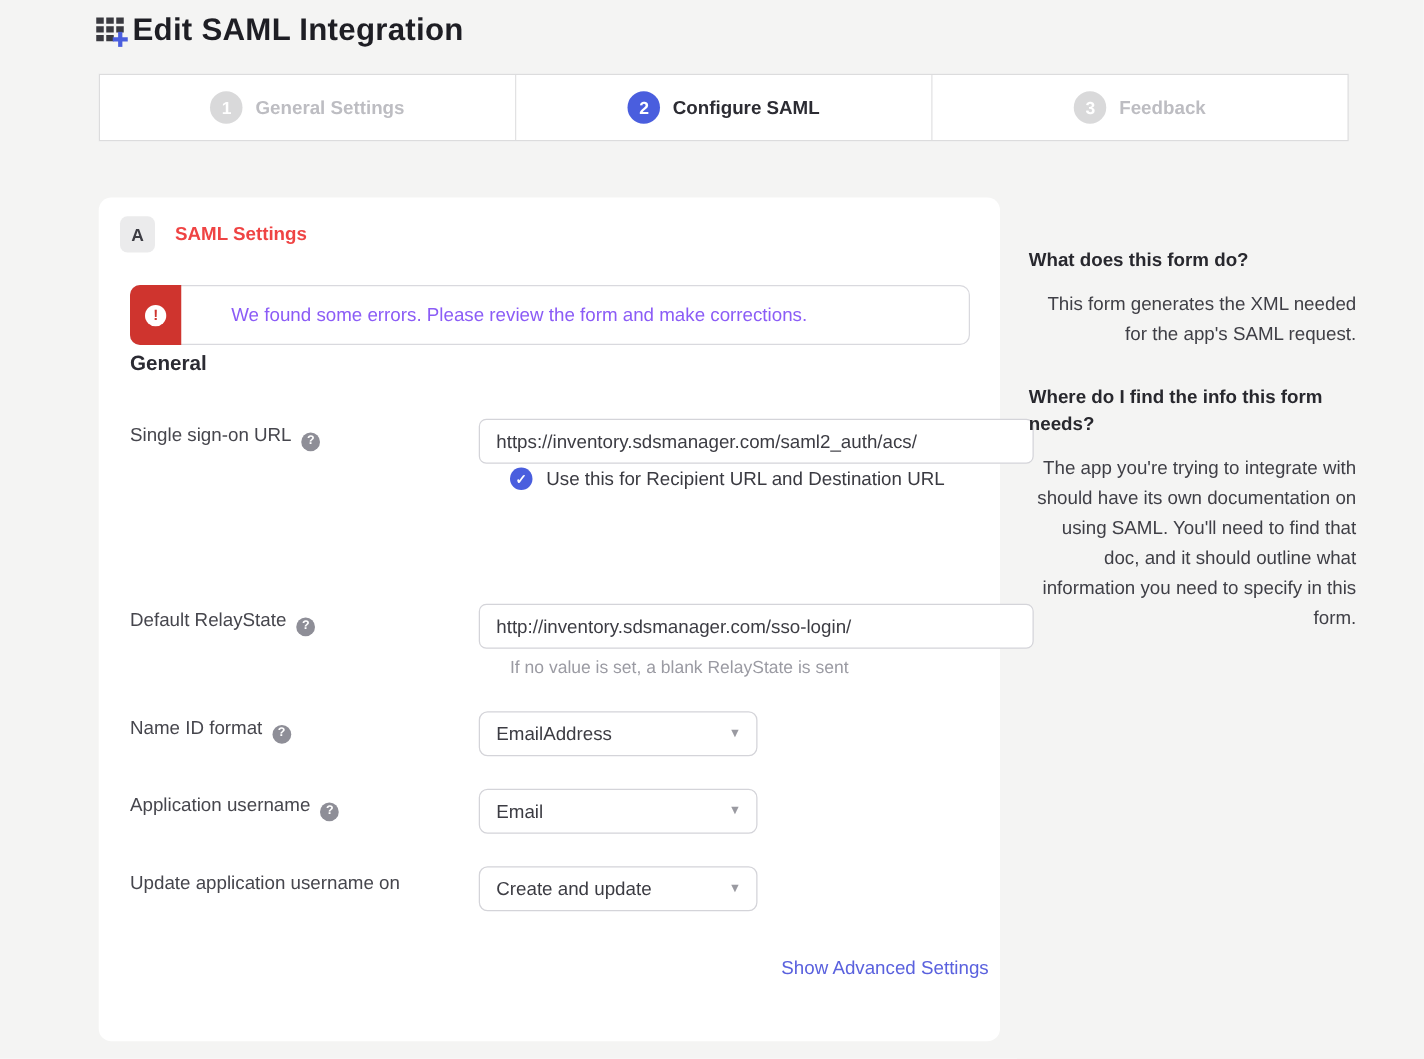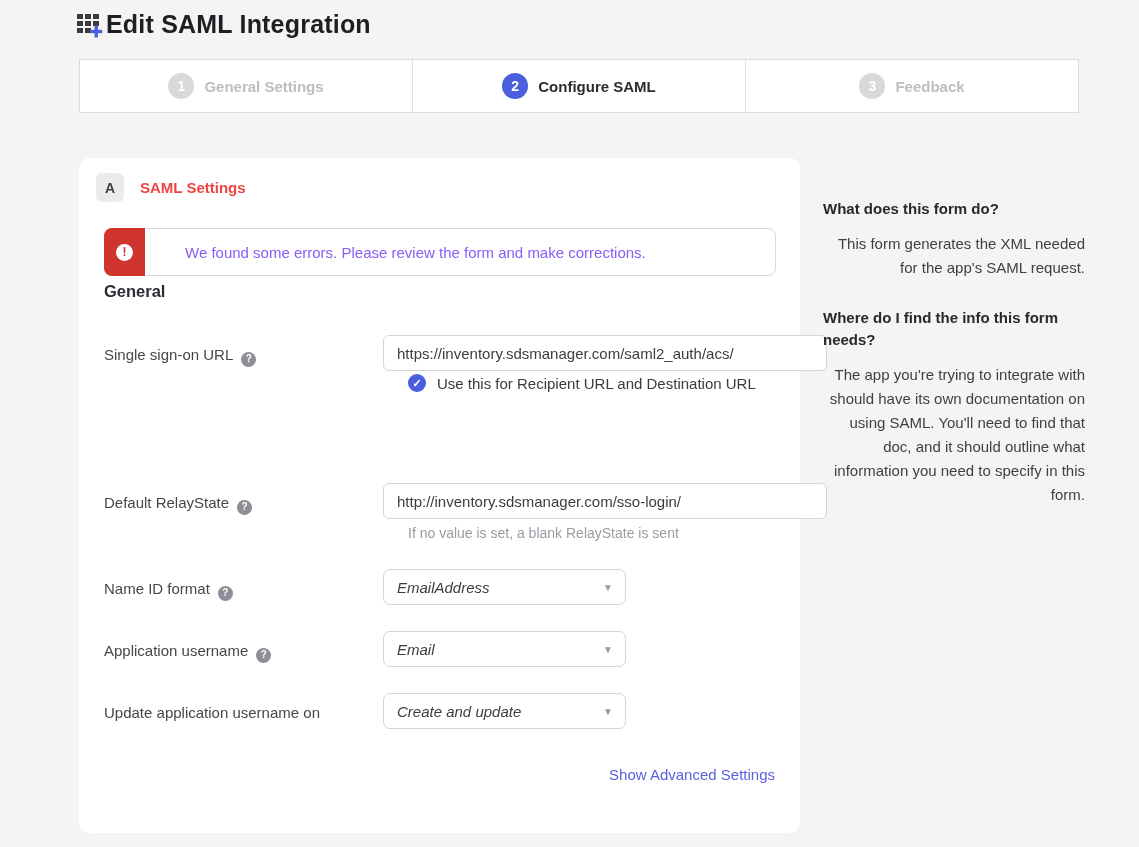--- a/index.html
+++ b/index.html
@@ -61,49 +61,49 @@
     display:flex; align-items:center; justify-content:center;
   }
   .error-text {
     position:absolute; left:80px; top:0; height:46px;
     display:flex; align-items:center; font-size:15px; color:#8b5cf6;
   }
 
   .group-heading { position:absolute; left:25px; top:124px; font-size:16.5px; font-weight:600; color:#2b2b33; }
 
   .field-row { position:absolute; left:25px; display:flex; }
-  .field-label { width:279px; font-size:15px; color:#46464d; line-height:40px; }
+  .field-label { width:279px; font-size:15px; color:#46464d; line-height:28px; }
   .help-icon {
     display:inline-flex; width:15px; height:15px; border-radius:50%;
     background:#8e8e97; color:#fff; font-size:10px; font-weight:700;
     align-items:center; justify-content:center;
     vertical-align:-2px; margin-left:8px; cursor:pointer;
   }
   .text-input {
     width:444px; height:36px; border:1px solid #d4d4d9; border-radius:6px;
     padding:0 13px; font-size:15px; color:#3c3c43; background:#fff; outline:none;
     font-family:"Liberation Sans", sans-serif;
   }
   .select-box {
-    position:relative; width:243px; height:36px; border:1px solid #d4d4d9; border-radius:7px;
+    position:relative; width:223px; height:36px; border:1px solid #d4d4d9; border-radius:7px;
     background:#fff; display:flex; align-items:center; padding:0 13px;
-    font-size:15px; color:#3c3c43; cursor:pointer;font-style:italic;
+    font-size:15px; color:#3c3c43; cursor:pointer;
   }
   .select-caret { position:absolute; right:12px; top:50%; transform:translateY(-50%); font-size:10px; color:#9a9aa1; }
 
   .checkbox-row { position:absolute; left:329px; display:flex; align-items:center; cursor:pointer; }
   .checkbox {
     width:18px; height:18px; border-radius:50%; background:#4a5ede; color:#fff;
     font-size:11px; font-weight:700; display:flex; align-items:center; justify-content:center; flex:none;
   }
   .checkbox-label { margin-left:11px; font-size:15px; color:#3a3a41; }
 
   .helper-text { position:absolute; left:329px; font-size:14px; color:#9b9ba3; }
 
-  .advanced-link-row { position:absolute; right:25px; top:608px; text-align:left; }
+  .advanced-link-row { position:absolute; right:9px; top:608px; text-align:left; }
   .advanced-link { font-size:15px; color:#5a61de; cursor:pointer; text-decoration:none; }
 
   
   .help-sidebar { position:absolute; left:823px; top:198px; width:262px; }
   .help-heading { font-size:15px; font-weight:700; color:#28282e; line-height:22px; margin-bottom:12px; }
   .help-body { font-size:15px; color:#3f3f46; line-height:24px; margin-bottom:27px;text-align:right; }
 </style>
 </head>
 <body>
 

